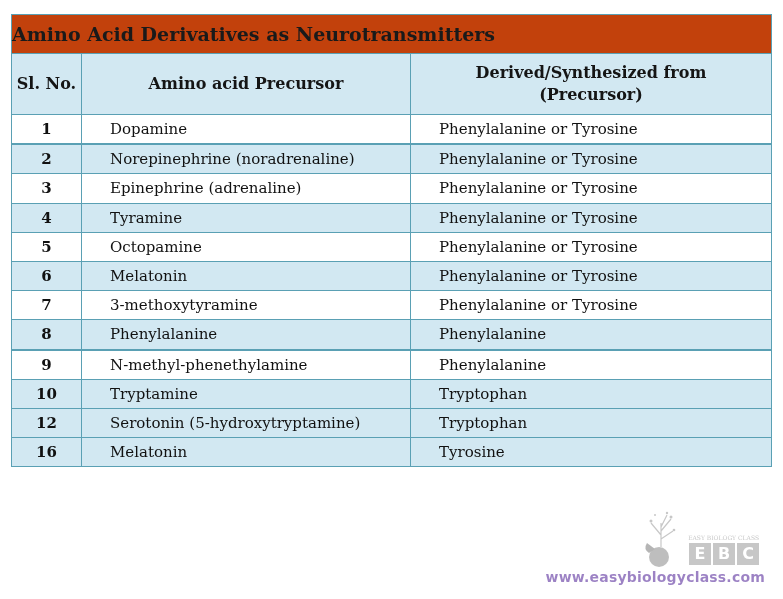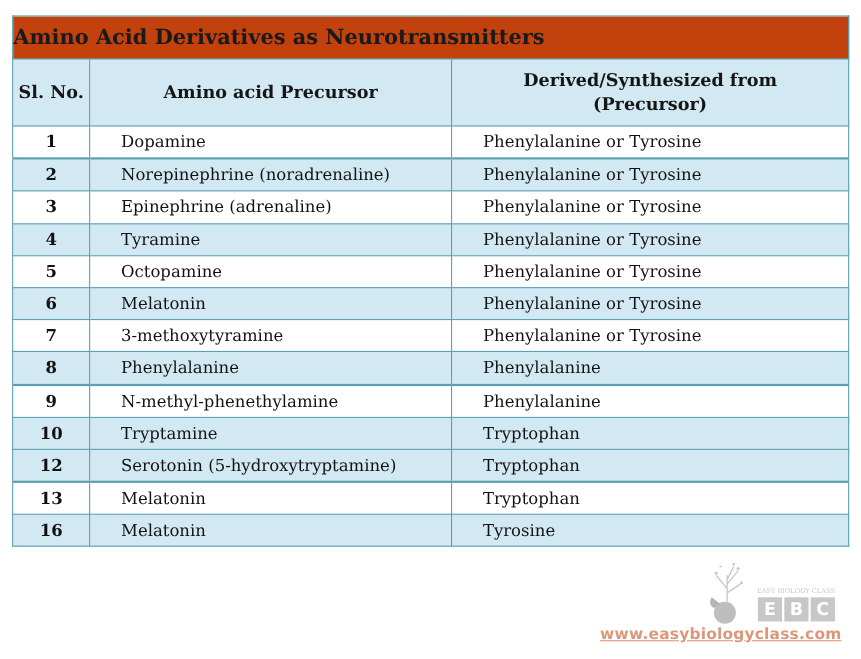--- a/index.html
+++ b/index.html
@@ -74,24 +74,23 @@
       pointer-events: none;
       opacity: 0.55;
     }
     .wm-url {
       position: absolute;
       right: 0;
       bottom: 0;
       font-family: "DejaVu Sans", "Liberation Sans", sans-serif;
       font-weight: bold;
       font-size: 14px;
-      color: #c2410c;
+      color: #4c1d95;
       letter-spacing: 0.2px;
       white-space: nowrap;
-      text-decoration: underline;
     }
     .wm-ebc {
       position: absolute;
       right: 6px;
       bottom: 20px;
       display: flex;
       gap: 2px;
     }
     .wm-ebc span {
       display: inline-block;
@@ -190,25 +189,20 @@
     <td class="cell-text">Phenylalanine</td>
   </tr>
   <tr class="data-row even">
     <td class="cell-no">10</td>
     <td class="cell-text">Tryptamine</td>
     <td class="cell-text">Tryptophan</td>
   </tr>
   <tr class="data-row even">
     <td class="cell-no">12</td>
     <td class="cell-text">Serotonin (5-hydroxytryptamine)</td>
-    <td class="cell-text">Tryptophan</td>
-  </tr>
-  <tr class="data-row odd thick">
-    <td class="cell-no">13</td>
-    <td class="cell-text">Melatonin</td>
     <td class="cell-text">Tryptophan</td>
   </tr>
   <tr class="data-row even">
     <td class="cell-no">16</td>
     <td class="cell-text">Melatonin</td>
     <td class="cell-text">Tyrosine</td>
   </tr>
 </tbody>
   </table>
 

